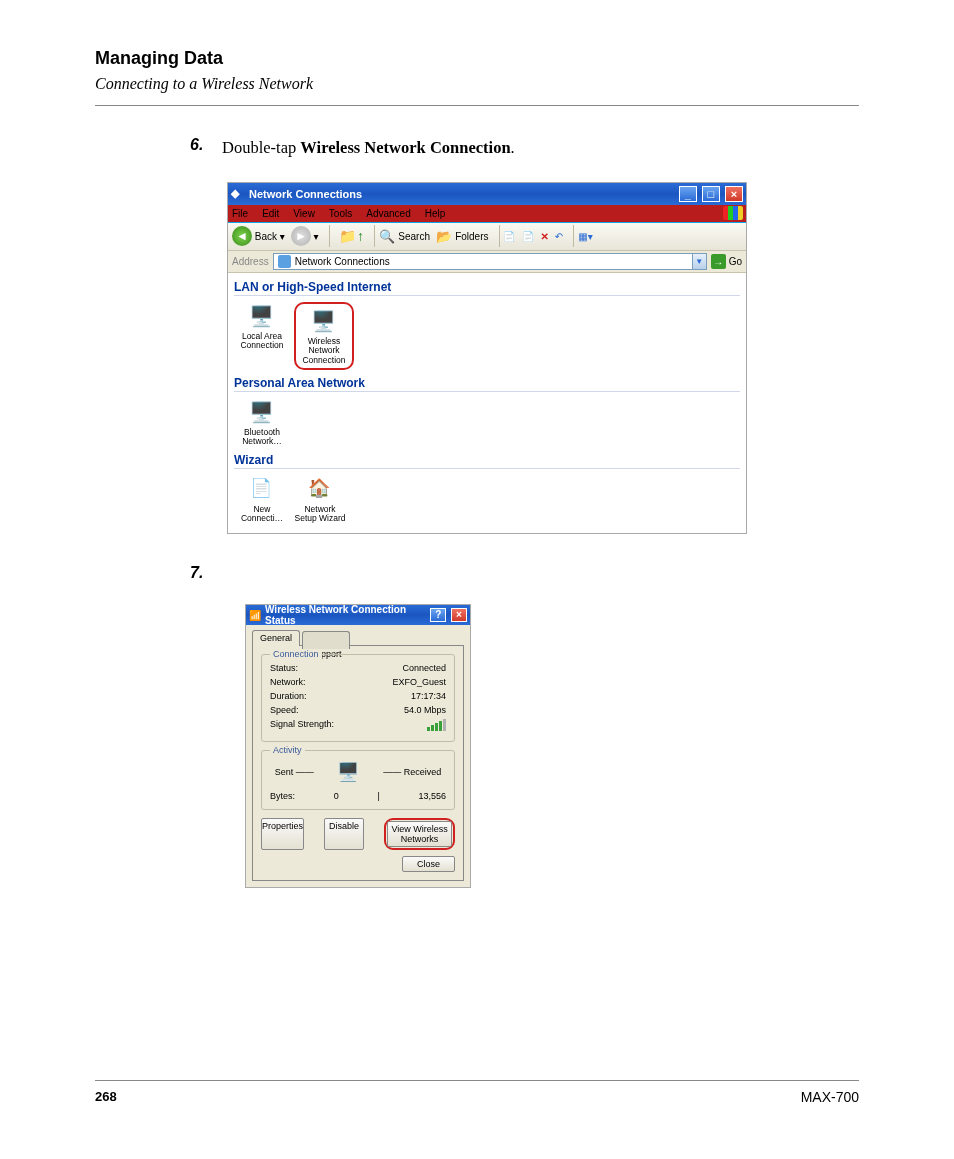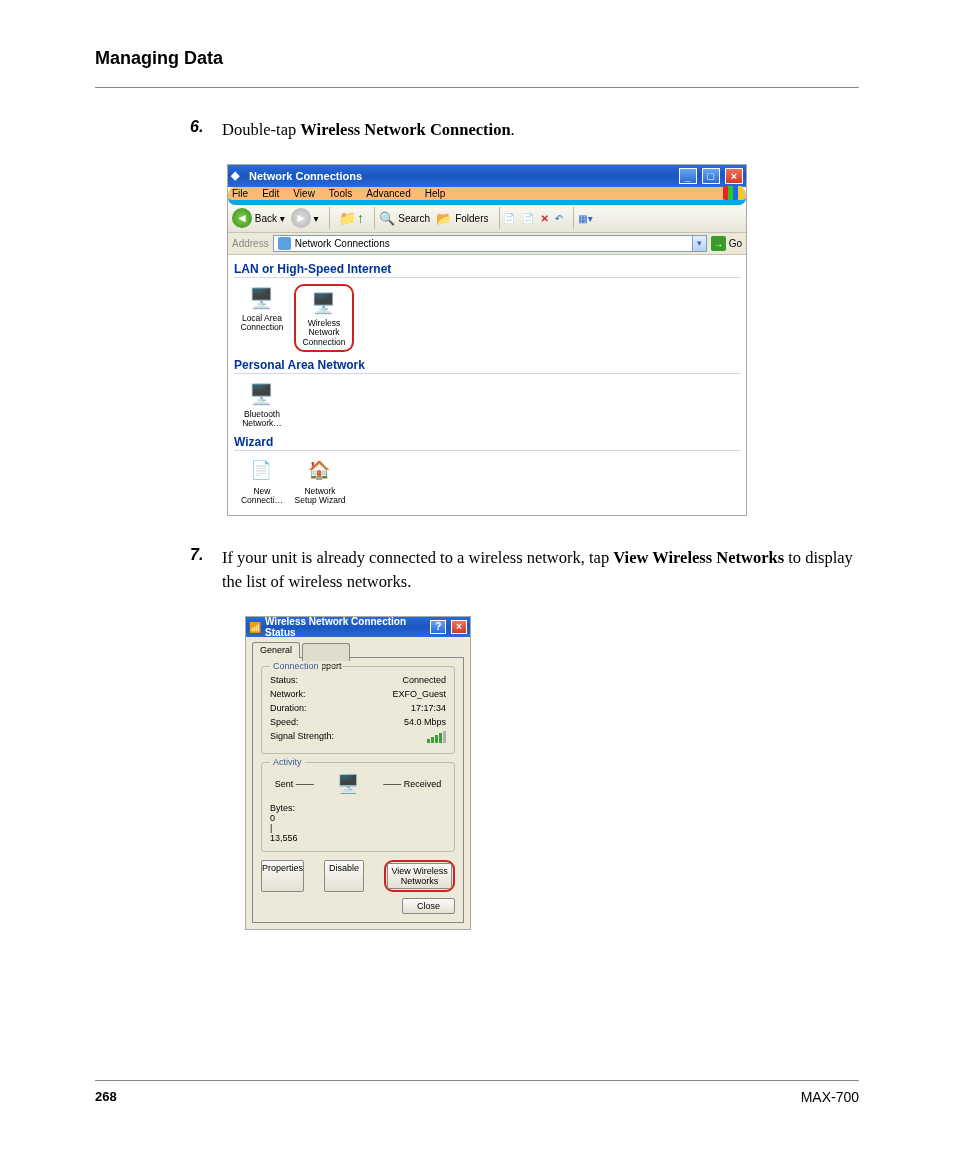--- a/index.html
+++ b/index.html
@@ -56,22 +56,22 @@
   }
   .titlebar1 .icon { width:14px; display:inline-block; margin-right:4px; }
   .titlebar1 .title-text { flex:1; }
   .titlebar1 .winbtns span {
     display:inline-block; width:18px; height:16px; border:1px solid #fff;
     margin-left:2px; text-align:center; line-height:14px; font-size:11px;
     background: linear-gradient(#6aa4f0,#2a6bd6);
   }
   .titlebar1 .winbtns .close { background: linear-gradient(#f07060,#d03a2a); }
   .menubar1 {
-    background:#fdba74; height:18px; display:flex; align-items:center;
-    border-bottom:5px solid #0ea5e9; padding-left:4px; font-size:10px;border-radius:7px;
+    background:#b91c1c; height:18px; display:flex; align-items:center;
+    border-bottom:1px solid #0ea5e9; padding-left:4px; font-size:10px;
   }
   .menubar1 span { margin-right:14px; }
   .menubar1 .spacer { flex:1; }
   .menubar1 .flag { width:20px; height:14px;
      background:linear-gradient(90deg,#e22 25%, #2c2 25% 50%, #26e 50% 75%, #ec2 75%);
      border-radius:2px; margin-right:3px;}
   .toolbar1 {
     background: linear-gradient(#fafaf4,#e8e5d8);
     height:28px; display:flex; align-items:center;
     border-bottom:1px solid #c7c3ae; padding:0 4px;
@@ -142,21 +142,21 @@
   .statrow { display:flex; justify-content:space-between; padding:2px 0; font-size:9px;}
   .sigbars { display:inline-flex; align-items:flex-end; gap:1px;}
   .sigbars span { width:3px; background:#3aa03a; display:inline-block;}
   .sigbars span:nth-child(1){height:4px;}
   .sigbars span:nth-child(2){height:6px;}
   .sigbars span:nth-child(3){height:8px;}
   .sigbars span:nth-child(4){height:10px;}
   .sigbars span:nth-child(5){height:12px; background:#b0b0b0;}
   .activity-row { display:flex; justify-content:space-around; align-items:center; font-size:9px; margin:4px 0;gap:14px;}
   .activity-row .mid-ic { font-size:18px; color:#888;}
-  .bytesrow { display:flex; justify-content:space-between; padding-top:4px; font-size:9px;flex-direction:column;}
+  .bytesrow { display:flex; justify-content:space-between; padding-top:4px; font-size:9px;}
   .dlg-buttons { display:flex; gap:20px; margin-top:6px;}
   .dlg-buttons .b { border:1px solid #888; background:linear-gradient(#fafafa,#e4e1d2);
      font-size:9px; padding:2px 0; text-align:center; border-radius:2px;}
   .dlg-buttons .b.small { flex:1;}
   .dlg-buttons .b.wide { flex:1.6;}
   .hl-red2 { border:2px solid #d02020; border-radius:9px; padding:1px;}
   .closebtn-row { display:flex; justify-content:flex-end; margin-top:6px;}
   .closebtn-row .b { border:1px solid #888; background:linear-gradient(#fafafa,#e4e1d2);
      font-size:9px; padding:2px 14px; border-radius:2px;}
 
@@ -166,20 +166,21 @@
     display:flex; justify-content:space-between; font-size:13px;
   }
   .page-footer .pn { font-family: Verdana, Arial, sans-serif; font-weight:bold;}
   .page-footer .model { font-family: Liberation Sans, sans-serif; font-size:14px;margin-left:16px;}
 </style>
 </head>
 <body>
 
 <div class="page-header">
   <div class="chapter-title">Managing Data</div>
+  <div class="section-title">Connecting to a Wireless Network</div>
 </div>
 <hr class="header-rule">
 
 <div class="content">
 
   <div class="row-step">
     <div class="num">6.</div>
     <div class="txt">
       <span>Double-tap </span><span class="bold">Wireless Network Connection</span><span>.</span>
     </div>
@@ -273,23 +274,20 @@
         <div class="desk-icon">
           <div class="ic" style="font-size:18px;">🏠</div>
           <span class="lbl">Network Setup Wizard</span>
         </div>
       </div>
     </div>
   </div>
 
   <div class="row-step">
     <div class="num">7.</div>
-    <div class="txt">
-      <span>If your unit is already connected to a wireless network, tap </span><span class="bold">View Wireless Networks</span><span> to display the list of wireless networks.</span>
-    </div>
   </div>
 
   <div class="shot2" style="margin-top:22px;">
     <div class="titlebar2">
       <span class="t-ic">📶</span>
       <span class="t-txt">Wireless Network Connection Status</span>
       <span class="winbtns">
         <span>?</span>
         <span class="close">×</span>
       </span>

